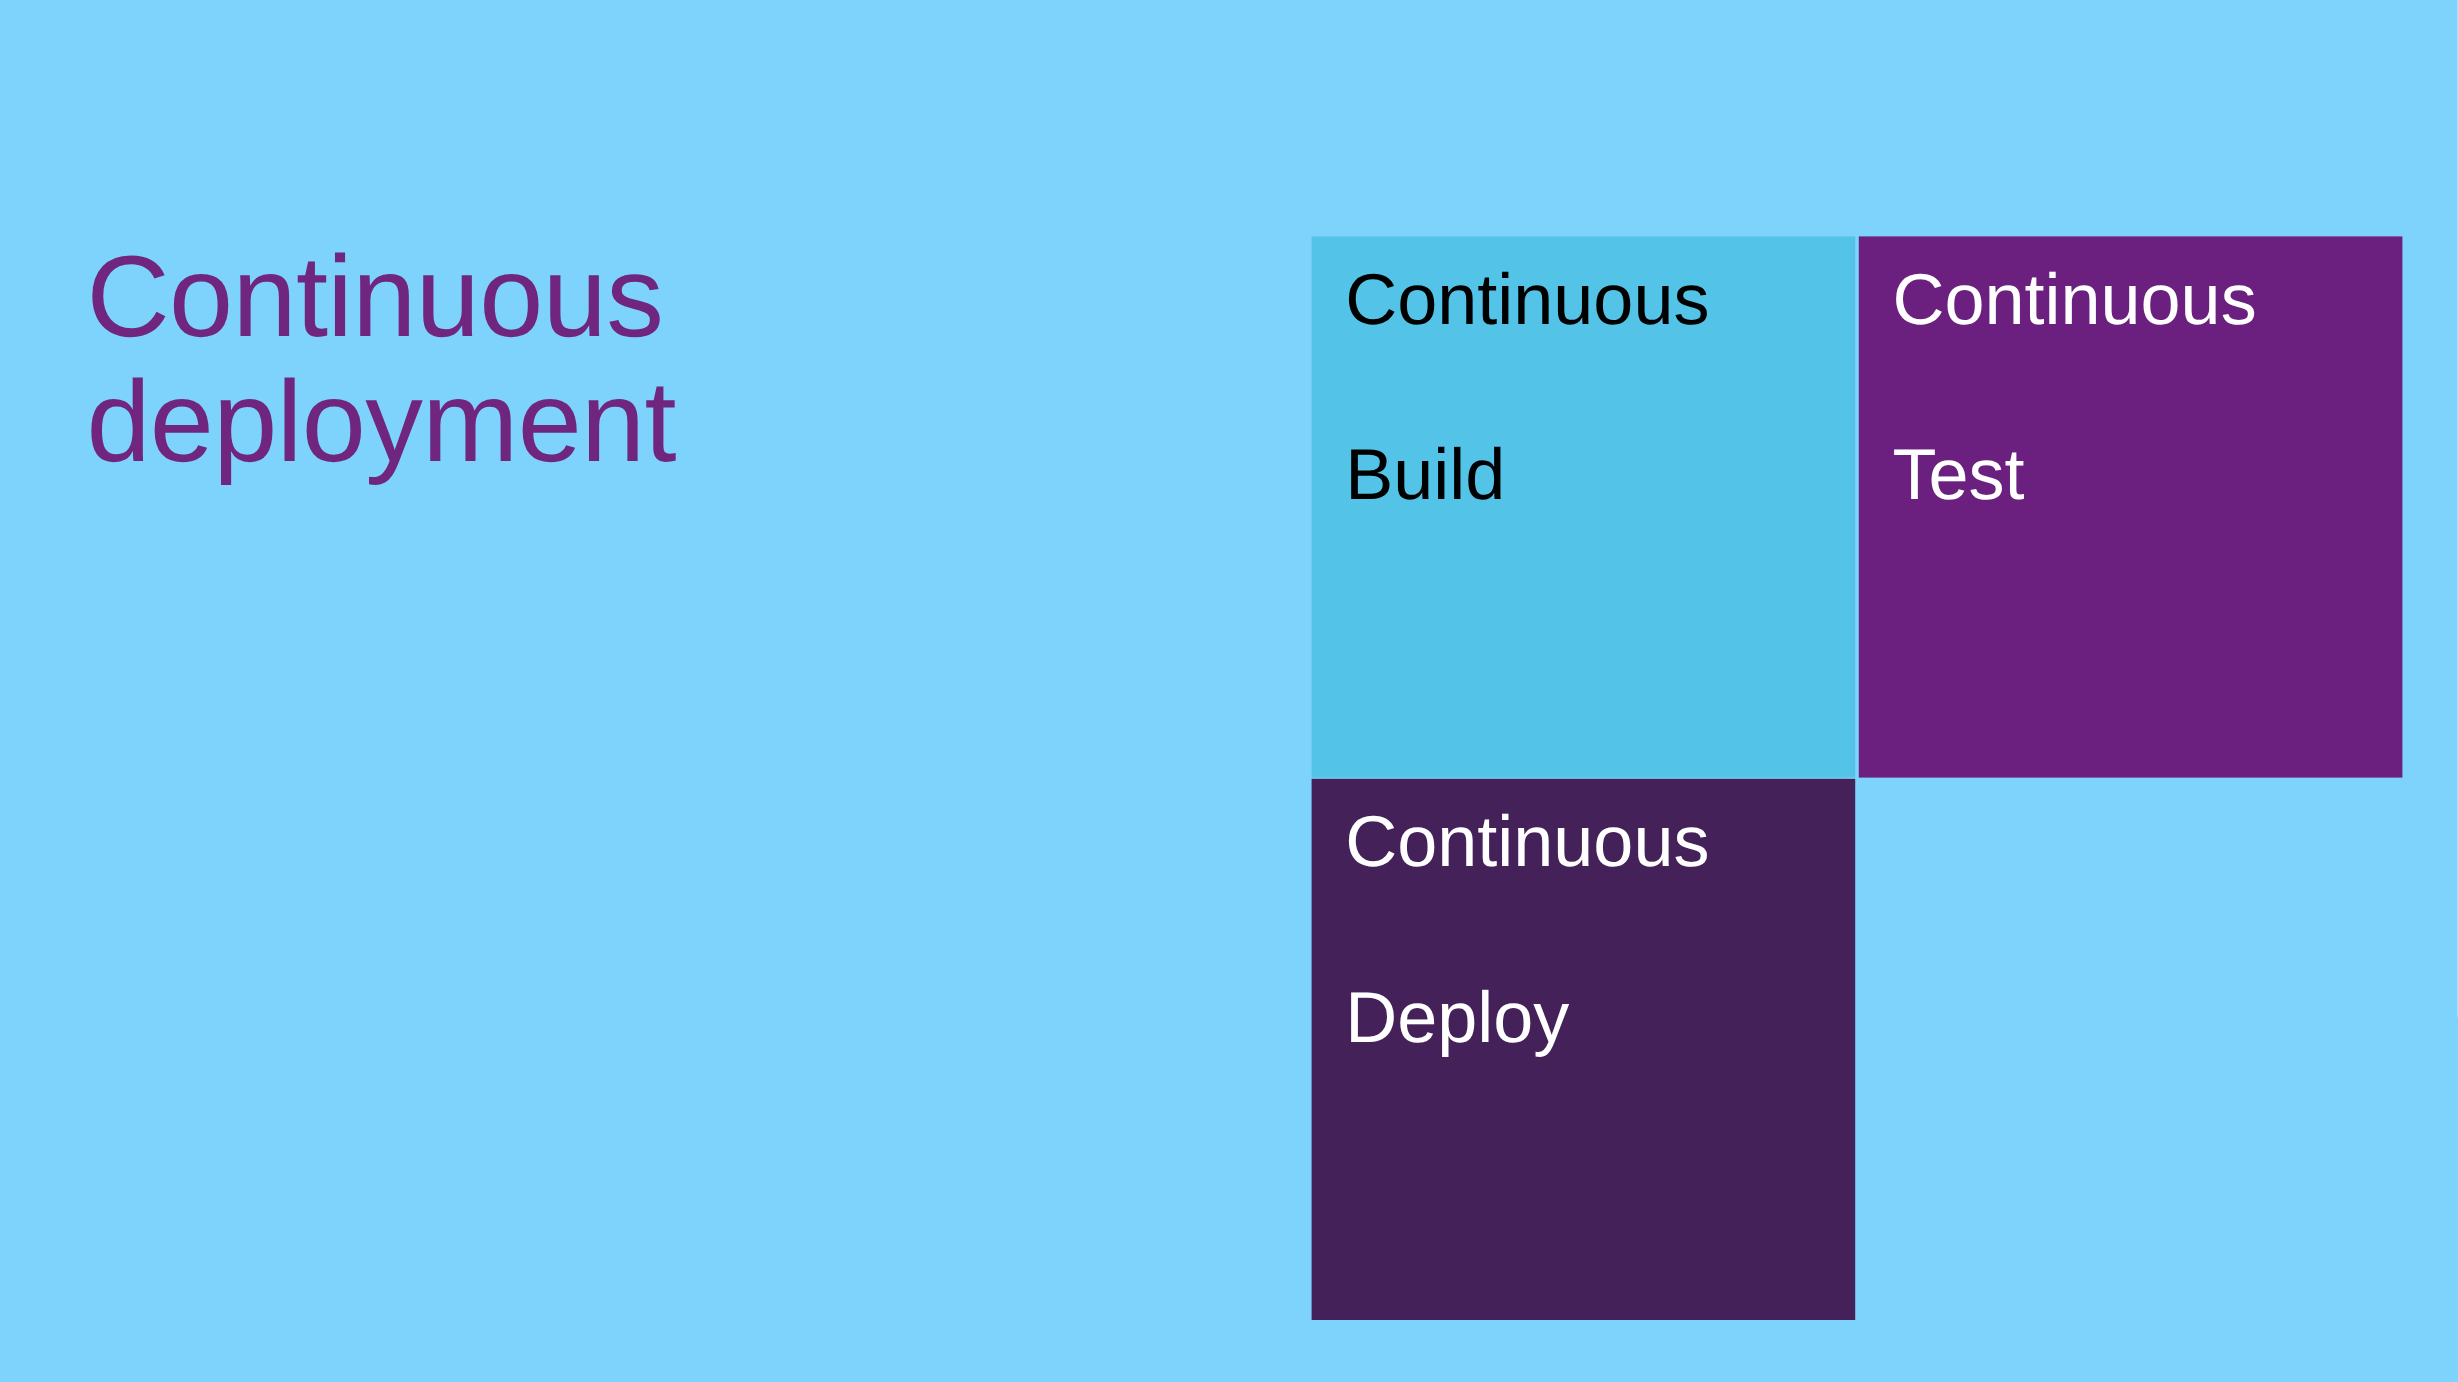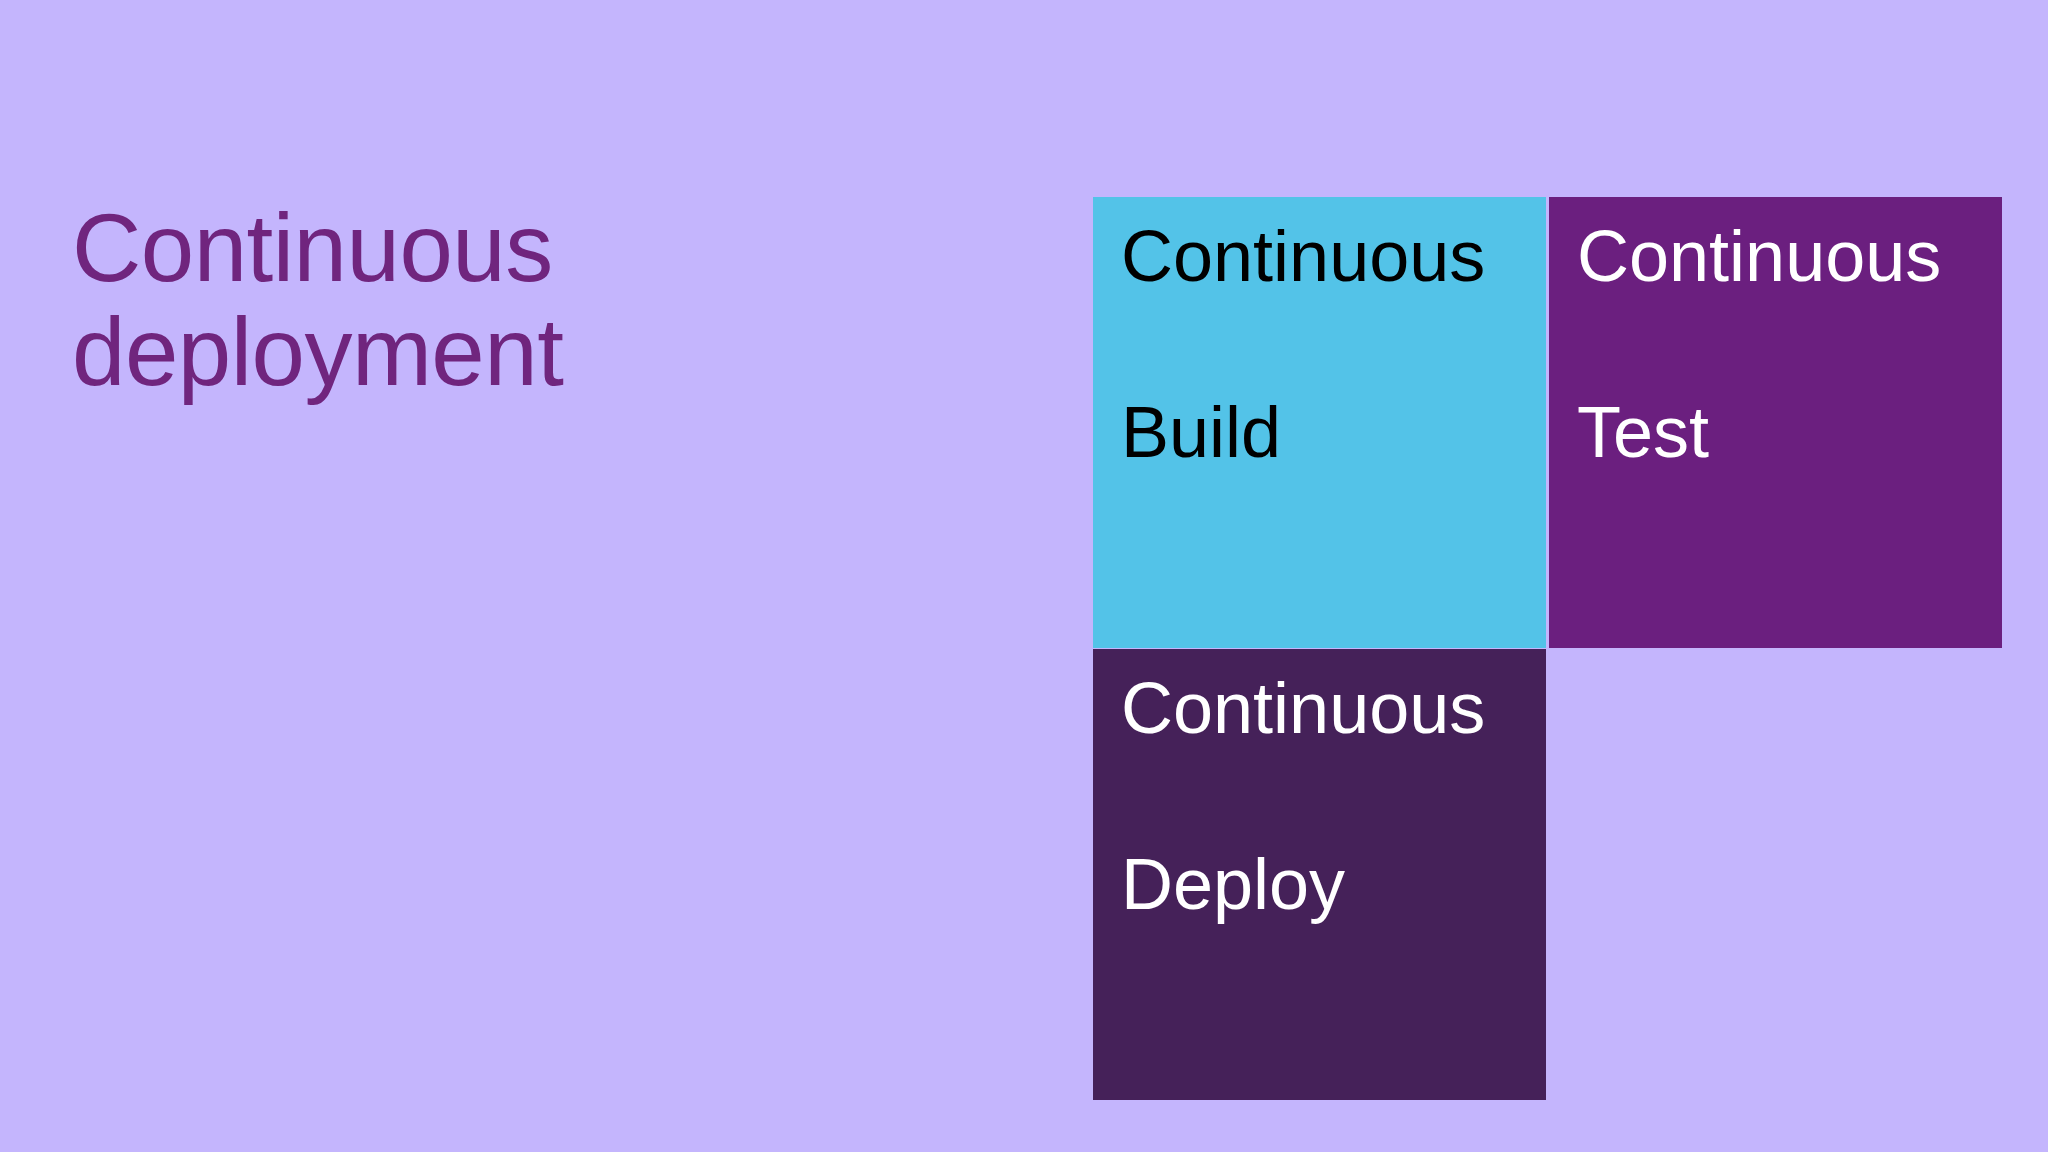--- a/index.html
+++ b/index.html
@@ -13,21 +13,21 @@
     height: 1152px;
     overflow: hidden;
     font-family: "Liberation Sans", sans-serif;
     position: relative;
   }
 
   
   .slide {
     position: absolute;
     inset: 0;
-    background: #c4b5fd;
+    background: #7dd3fc;
     text-decoration: underline;
   }
 
   
   .title-block {
     position: absolute;
     left: 72px;
     top: 196px;
     width: 700px;
   }
@@ -60,21 +60,21 @@
     position: relative;
     box-sizing: border-box;
     padding: 16px 14px 0 28px;
     overflow: hidden;
   }
 
   .cell-text {
     margin: 0;
     font-family: "Liberation Sans", sans-serif;
     font-weight: 400;
-    font-size: 72px;
+    font-size: 60px;
     line-height: 1.22;
     letter-spacing: 0px;
     word-break: break-all;
     overflow-wrap: break-word;
     white-space: pre-line;
   }
 
   
   .cell-build   { background: #53c3e8; }
   .cell-test    { background: #6b1f7f; }

